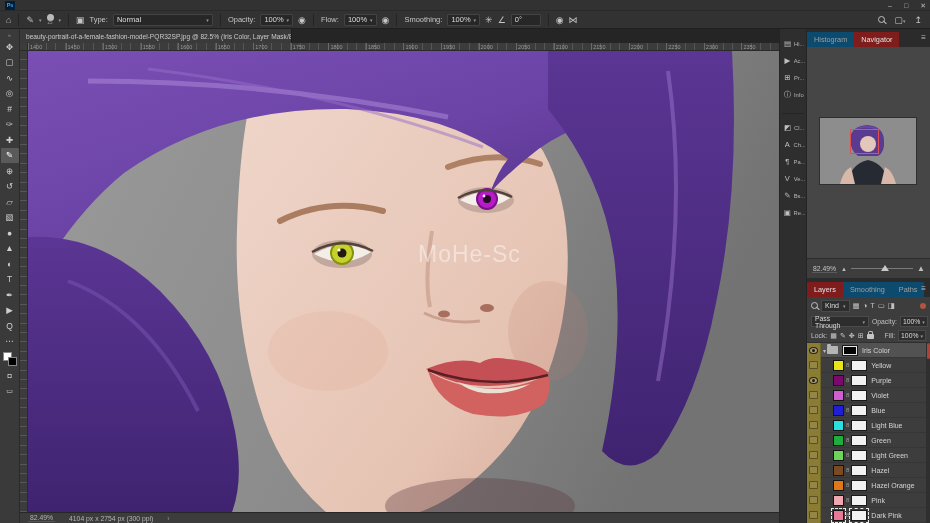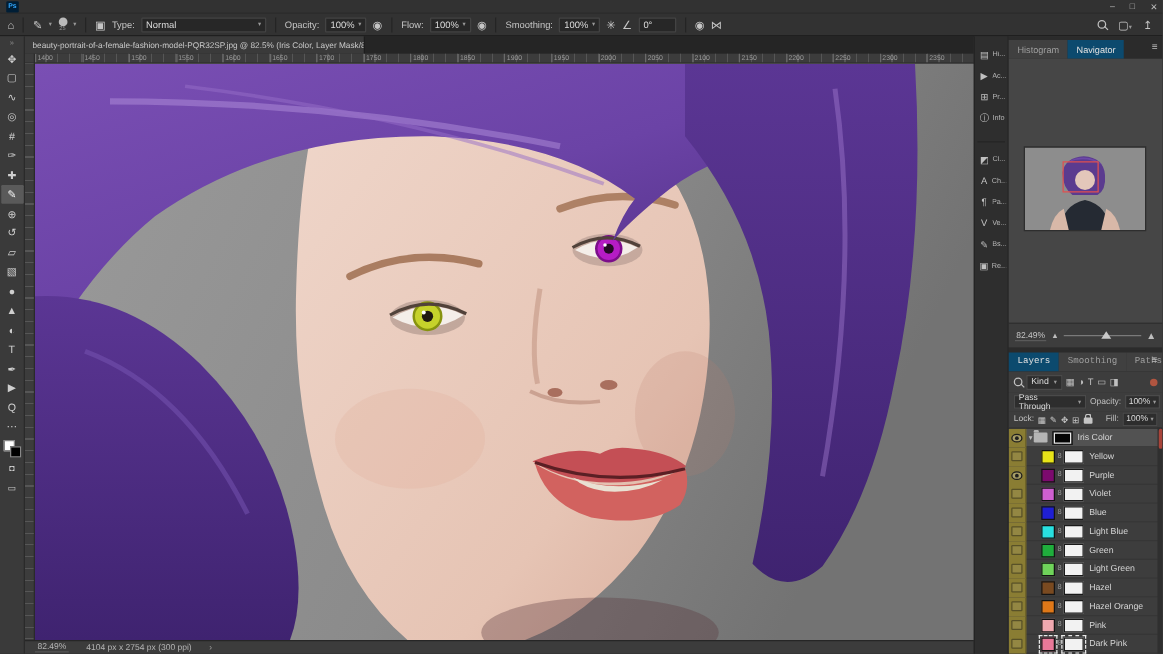--- a/index.html
+++ b/index.html
@@ -60,22 +60,22 @@
   
   .dock{position:absolute;left:779px;top:29px;width:28px;height:494px;background:#2e2e2e;border-left:1px solid #242424;border-right:1px solid #242424;padding-top:5px;}
   .dockbtn{display:flex;align-items:center;gap:2px;height:15px;margin:2px 1px;padding-left:2px;border-radius:1px;}
   .dockbtn .ic{font-size:7.5px;color:#c0c0c0;width:9px;text-align:center;}
   .dockbtn .lb{font-size:5.8px;color:#b5b5b5;overflow:hidden;white-space:nowrap;}
   .dockgap{height:10px;border-bottom:1px solid #242424;margin:0 2px 6px 2px;}
 
   
   .panels{position:absolute;left:807px;top:29px;width:123px;height:494px;background:#353535;}
   .ptabs{height:18px;background:#2b2b2b;display:flex;align-items:flex-end;font-size:7.3px;position:relative;}
-  .ptab{padding:3px 7px;color:#9f9f9f;background:#404040;height:15px;}
-  .ptab.active{background:#0c4a6e;color:#e0e0e0;}
+  .ptab{padding:3px 7px;color:#9f9f9f;background:#0c4a6e;height:15px;}
+  .ptab.active{background:#7f1d1d;color:#e0e0e0;}
   .pmenu{position:absolute;right:4px;top:4px;color:#bdbdbd;font-size:8px;}
   .navbody{height:211px;background:#464646;position:relative;}
   .navthumb{position:absolute;left:13px;top:71px;width:96px;height:66px;outline:1px solid #2e2e2e;}
   .navrect{position:absolute;left:30px;top:11px;width:29px;height:25px;border:1px solid #e05050;}
   .navzoom{height:20px;background:#3d3d3d;display:flex;align-items:center;gap:4px;padding:0 5px;font-size:6.8px;color:#c5c5c5;border-top:1px solid #2c2c2c;}
   .navzoom .zval{border-bottom:1px solid #5a5a5a;padding:0 1px;}
   .mtn{color:#bdbdbd;font-size:6px;}
   .mtn.big{font-size:8px;}
   .slider{flex:1;height:1px;background:#7a7a7a;position:relative;}
   .slider .thumb{position:absolute;left:48%;top:-3px;width:0;height:0;border-left:4px solid transparent;border-right:4px solid transparent;border-bottom:6px solid #c9c9c9;}
@@ -308,20 +308,21 @@
       <path d="M520,0 L704,0 Q712,140 688,252 Q670,346 630,402 Q600,428 574,400 Q596,300 587,214 Q577,128 520,58 Z" fill="url(#hair2)"></path>
 
       <path d="M0,186 Q72,182 132,240 Q192,300 207,380 Q216,430 204,461 L0,461 Z" fill="url(#hair2)"></path>
 
       <path d="M60,30 Q240,30 420,66" stroke="rgba(185,150,225,0.45)" stroke-width="5" fill="none"></path>
       <path d="M120,18 Q300,40 455,96" stroke="rgba(150,110,200,0.5)" stroke-width="3" fill="none"></path>
       <path d="M640,20 Q660,160 630,330" stroke="rgba(170,130,215,0.4)" stroke-width="4" fill="none"></path>
       <path d="M40,230 Q120,260 170,360" stroke="rgba(120,85,180,0.5)" stroke-width="4" fill="none"></path>
     </svg>
   </div>
+  <div class="watermark">MoHe-Sc</div>
 
   <div class="statusbar">
     <span class="zoomfield">82.49%</span>
     <span>4104 px x 2754 px (300 ppi)</span>
     <span class="chev">›</span>
   </div>
 
   <div class="dock">
     <span id="dock-g1"><span class="dockbtn">
           <span class="ic">▤</span>
@@ -380,21 +381,21 @@
     </div>
     <div class="navzoom">
       <span class="zval">82.49%</span>
       <span class="mtn">▲</span>
       <span class="slider">
           <span class="thumb"></span>
         </span>
       <span class="mtn big">▲</span>
     </div>
     <div class="pgap"></div>
-    <div class="ptabs" style="height:17px;font-family:Liberation Mono, monospace;">
+    <div class="ptabs" style="height:17px;">
       <span class="ptab active">Layers</span>
       <span class="ptab">Smoothing</span>
       <span class="ptab">Paths</span>
       <span class="pmenu">≡</span>
     </div>
     <div class="kindrow">
       <span class="mag"></span>
       <span class="kindbox">
           <span>Kind</span>
           <span class="caret">▾</span>

